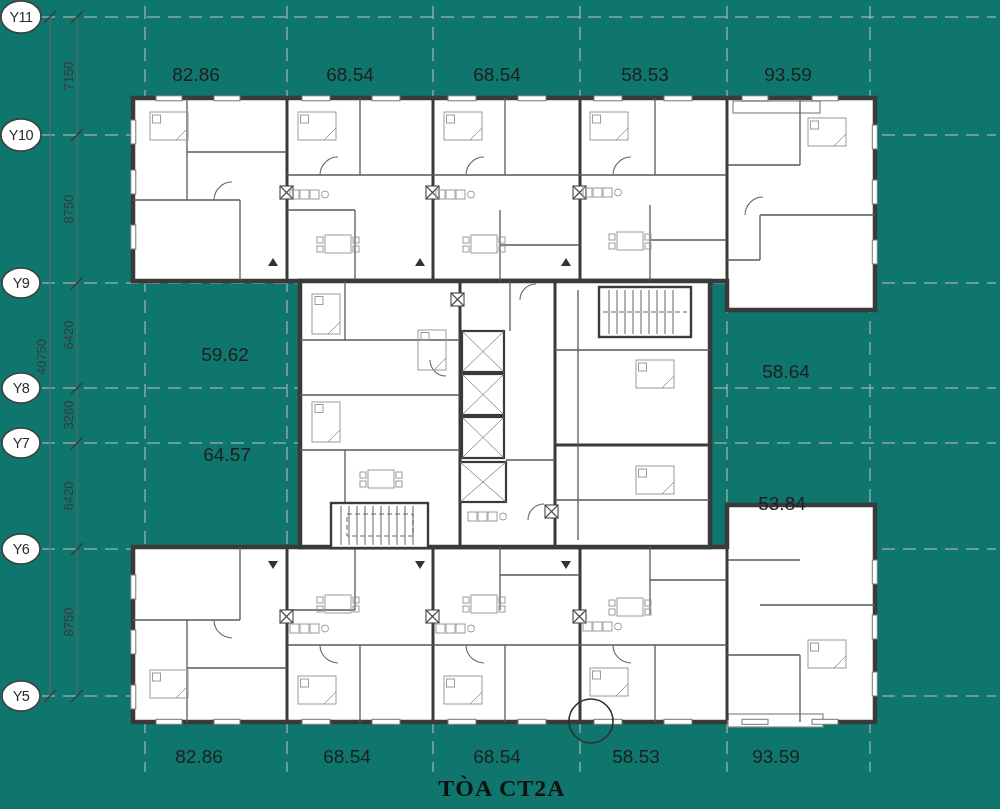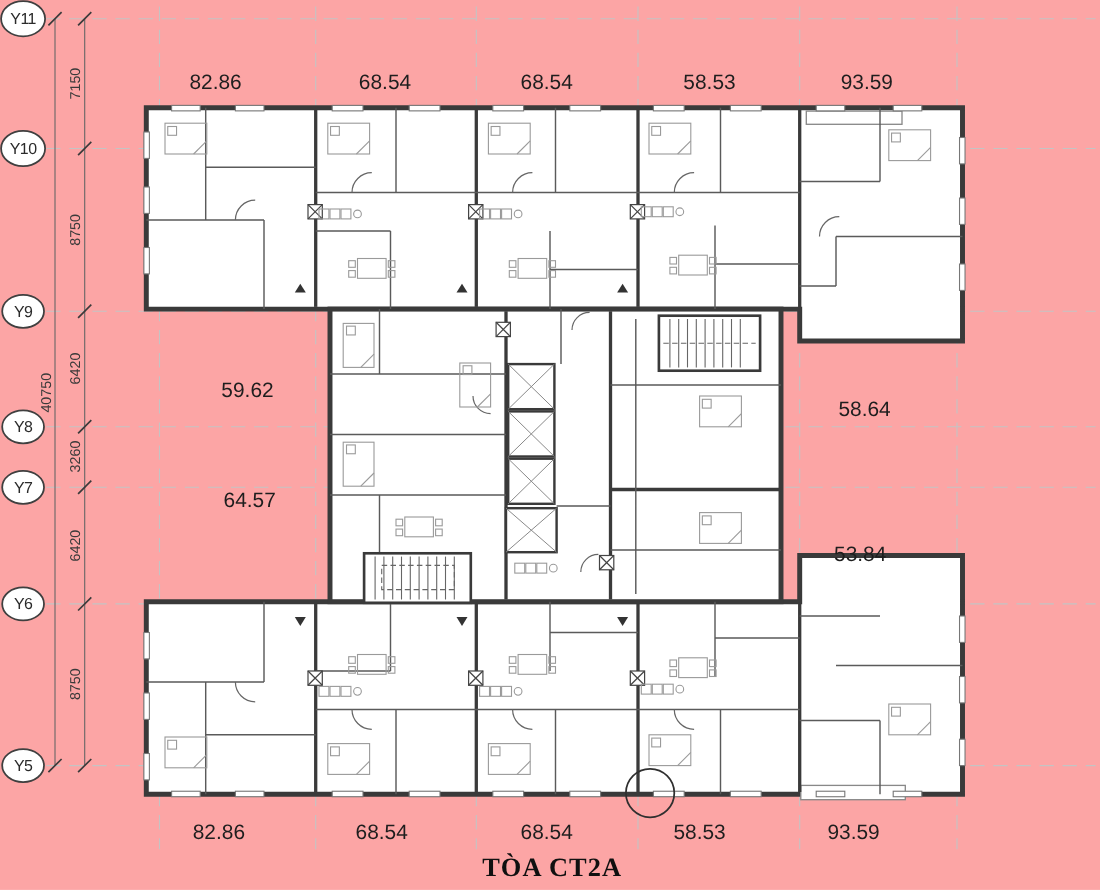--- a/index.html
+++ b/index.html
@@ -1,16 +1,16 @@
 <!DOCTYPE html>
 <html><head>
 <meta charset="utf-8">
 <style>
   html,body{margin:0;padding:0;background:#ffffff;}
-  .canvas{position:relative;width:1000px;height:809px;background:#fca5a5;overflow:hidden;
+  .canvas{position:relative;width:1000px;height:809px;background:#0f766e;overflow:hidden;
           font-family:"Liberation Sans", sans-serif;}
   svg{position:absolute;left:0;top:0;}
   text{font-family:"Liberation Sans", sans-serif;}
   .bubble-txt{font-size:14.5px;fill:#2b2b2b;letter-spacing:-0.5px;}
   .dim-txt{font-size:13px;fill:#3a3a3a;}
   .area-txt{font-size:19px;fill:#1e1e1e;}
   .title-txt{font-family:"Liberation Serif", serif;font-size:24px;font-weight:bold;fill:#101010;letter-spacing:1px;}
   .thinline{stroke:#5a5a5a;stroke-width:1.3;fill:none;}
   .furn{stroke:#9a9a9a;stroke-width:1;fill:none;}
   .colsym{stroke:#444;stroke-width:1.1;fill:#fff;}

